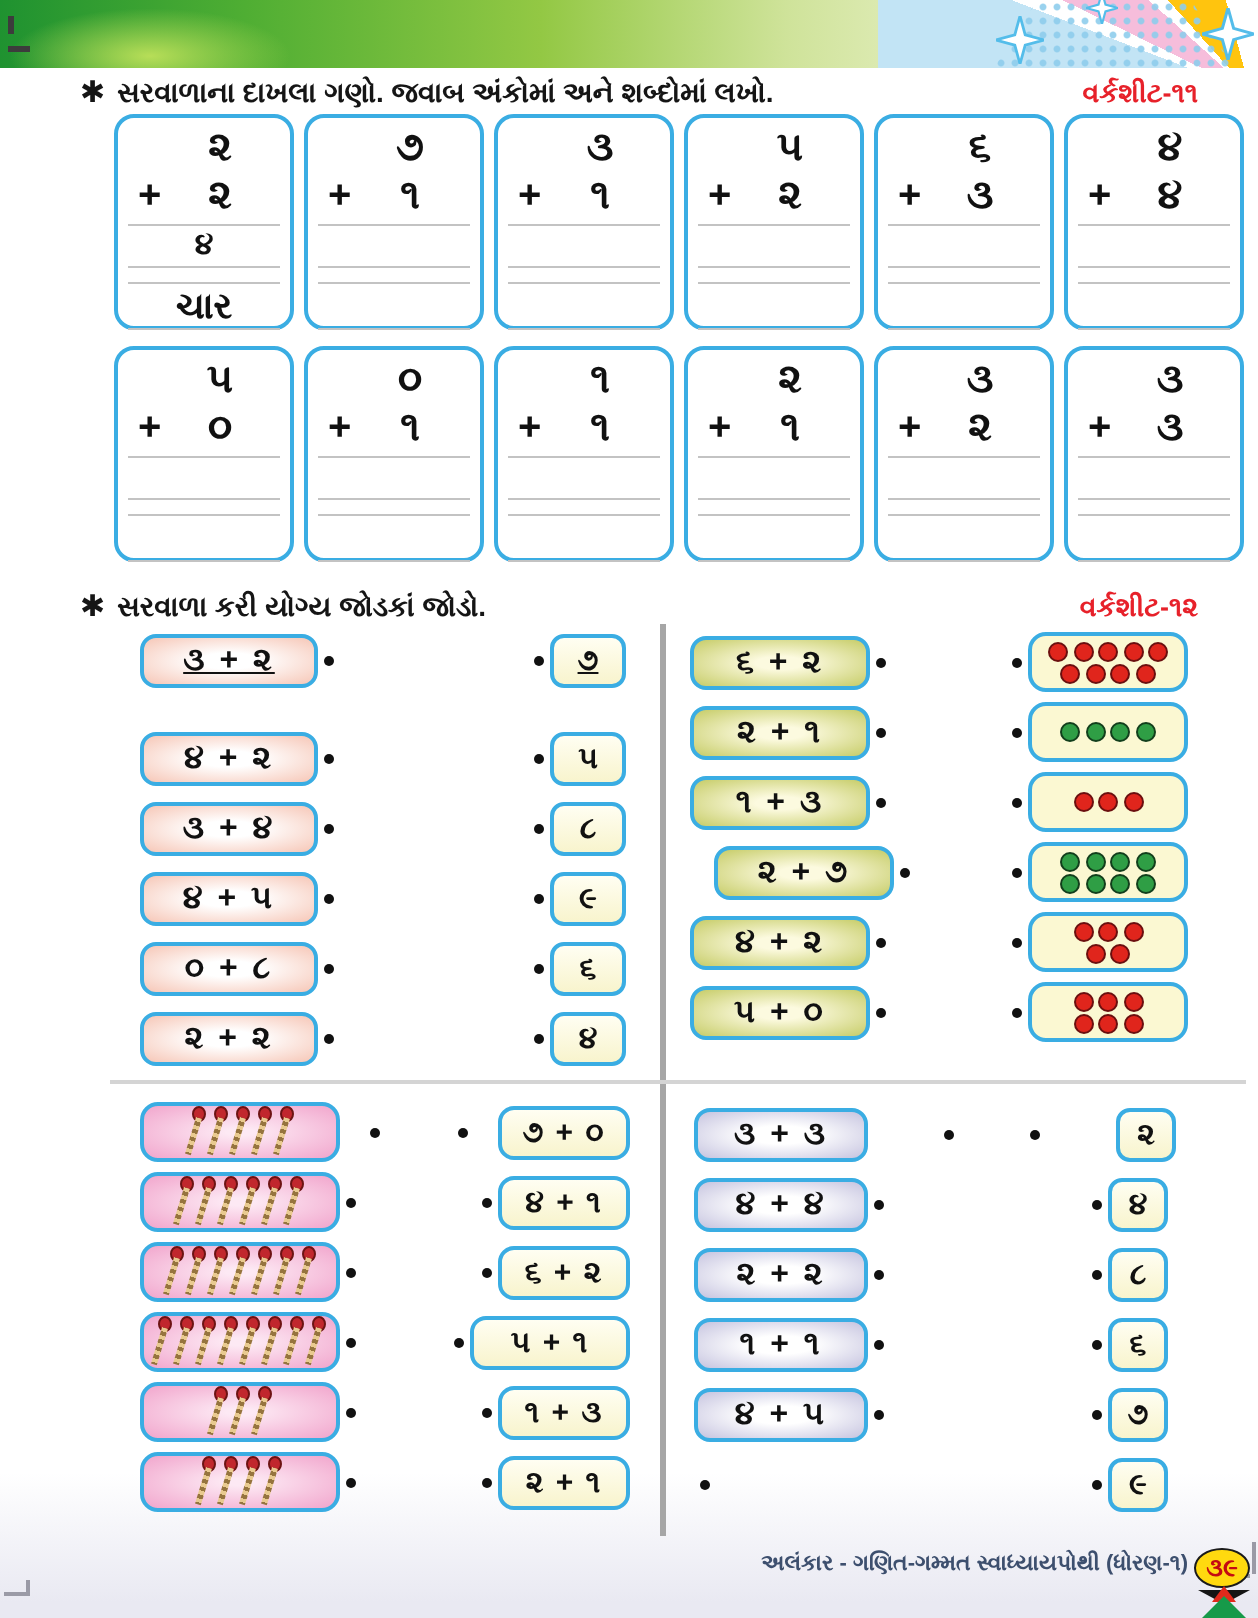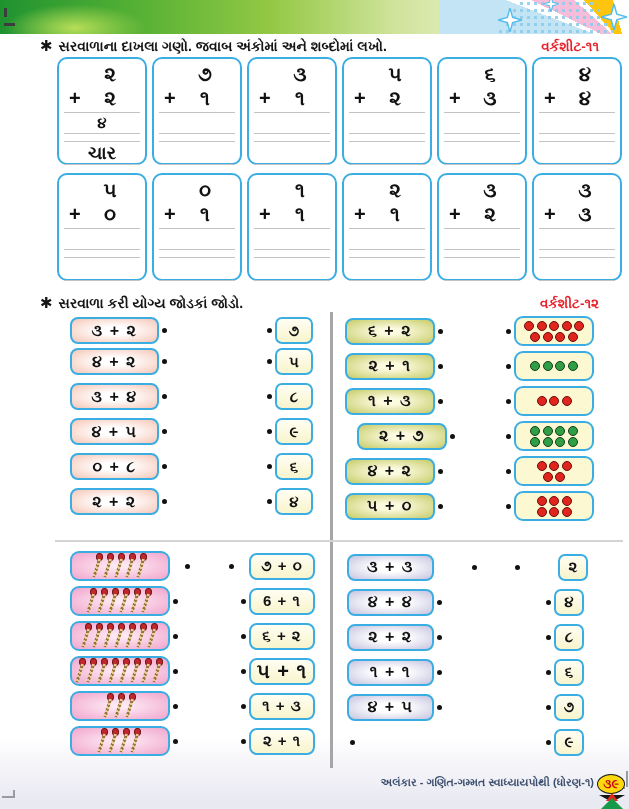--- a/index.html
+++ b/index.html
@@ -316,21 +316,21 @@
 
   <div class="instr" style="top:294px;">
     <span class="bullet">✱</span><span>સરવાળા કરી યોગ્ય જોડકાં જોડો.</span>
   </div>
   <div class="badge" style="top:296px;">વર્કશીટ-૧૨</div>
 
   <div class="vline"></div>
   <div class="hline"></div>
 
   <div id="q1" class="quad" style="left:70px;top:317px;width:243px;">
-      <div class="q-row" style="height: 27px; margin-bottom: 4px;">
+      <div class="q-row" style="height: 27px; margin-bottom: 22px; text-decoration: underline;">
         <div class="expr pinkbg" style="width: 89px;">૩ + ૨</div>
         <span class="cdot"></span>
         <span class="cdot push"></span>
         <div class="ansbox" style="width: 38px;">૭</div>
       </div>
       <div class="q-row" style="height: 27px; margin-bottom: 8px;">
         <div class="expr pinkbg" style="width: 89px;">૪ + ૨</div>
         <span class="cdot"></span>
         <span class="cdot push"></span>
         <div class="ansbox" style="width: 38px;">૫</div>
@@ -476,21 +476,21 @@
         <div class="stickbox">
           <span class="stick"></span>
           <span class="stick"></span>
           <span class="stick"></span>
           <span class="stick"></span>
           <span class="stick"></span>
           <span class="stick"></span>
         </div>
         <span class="cdot"></span>
         <span class="cdot push"></span>
-        <div class="expr creambg" style="width: 66px; font-size: 15px; letter-spacing: 1px;">6 + ૧</div>
+        <div class="expr creambg" style="width: 66px; font-size: 15px; letter-spacing: 1px;">૪ + ૧</div>
       </div>
       <div class="q-row" style="height: 30px; margin-bottom: 5px;">
         <div class="stickbox">
           <span class="stick"></span>
           <span class="stick"></span>
           <span class="stick"></span>
           <span class="stick"></span>
           <span class="stick"></span>
           <span class="stick"></span>
           <span class="stick"></span>
@@ -505,21 +505,21 @@
           <span class="stick"></span>
           <span class="stick"></span>
           <span class="stick"></span>
           <span class="stick"></span>
           <span class="stick"></span>
           <span class="stick"></span>
           <span class="stick"></span>
         </div>
         <span class="cdot"></span>
         <span class="cdot push"></span>
-        <div class="expr creambg" style="width: 66px; font-size: 20px; letter-spacing: 1px; text-align: center;">૫ + ૧</div>
+        <div class="expr creambg" style="width: 80px; font-size: 15px; letter-spacing: 1px; text-align: center;">૫ + ૧</div>
       </div>
       <div class="q-row" style="height: 30px; margin-bottom: 5px;">
         <div class="stickbox">
           <span class="stick"></span>
           <span class="stick"></span>
           <span class="stick"></span>
         </div>
         <span class="cdot"></span>
         <span class="cdot push"></span>
         <div class="expr creambg" style="width: 66px; font-size: 15px; letter-spacing: 1px;">૧ + ૩</div>

